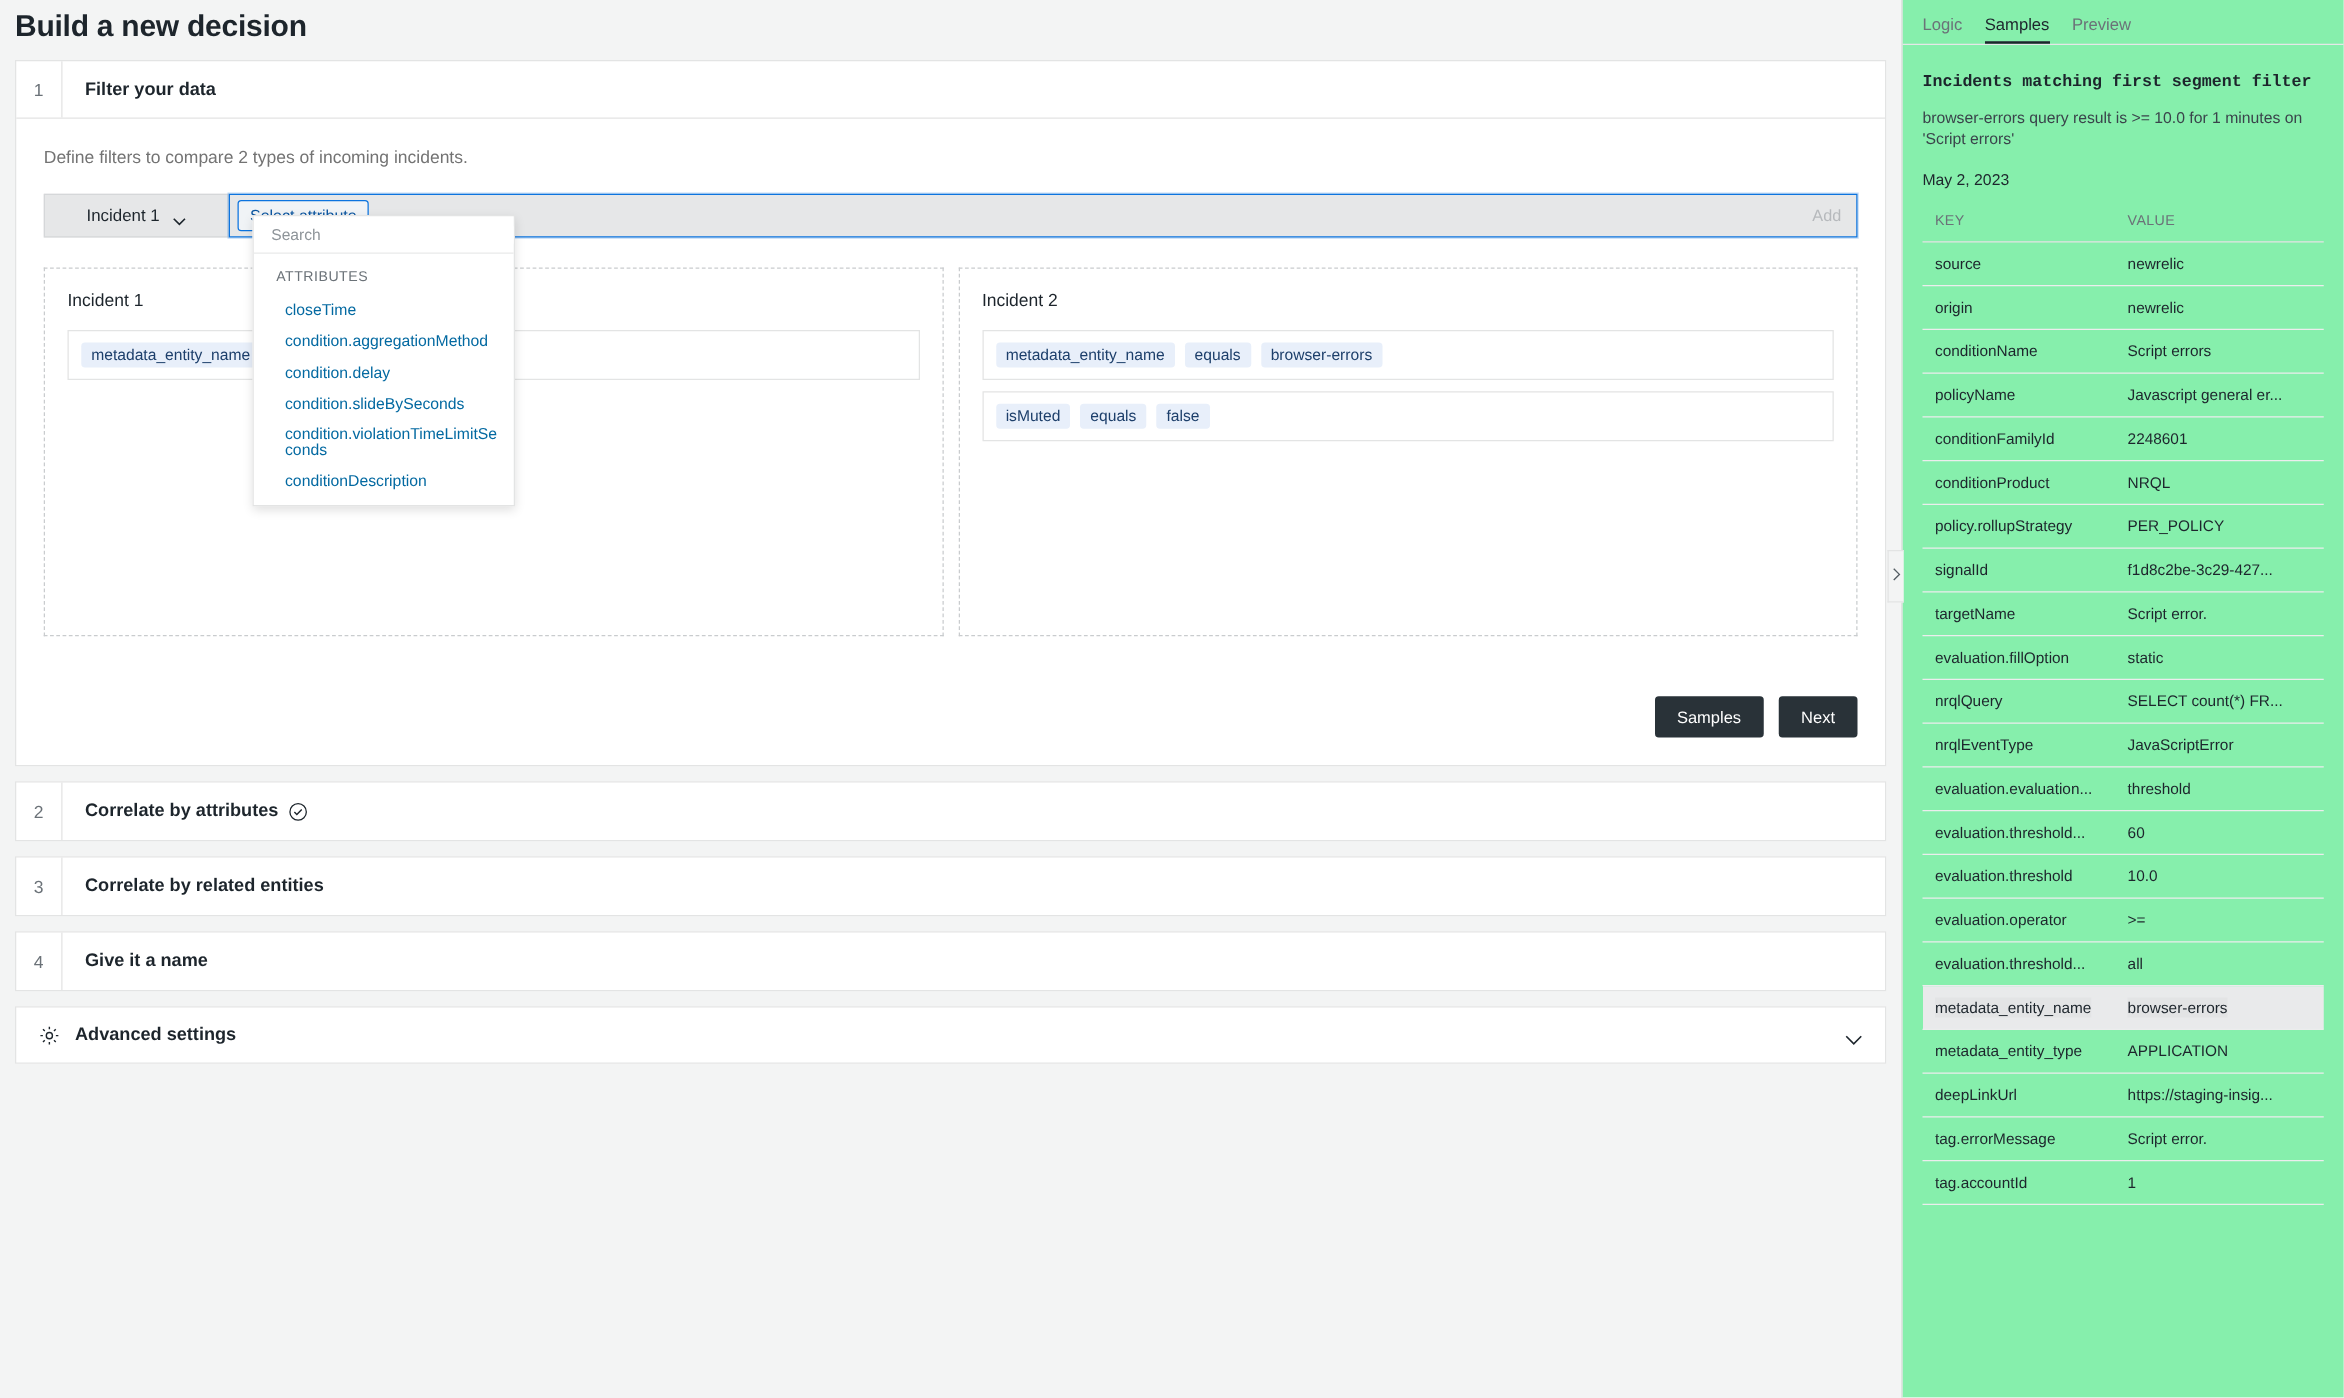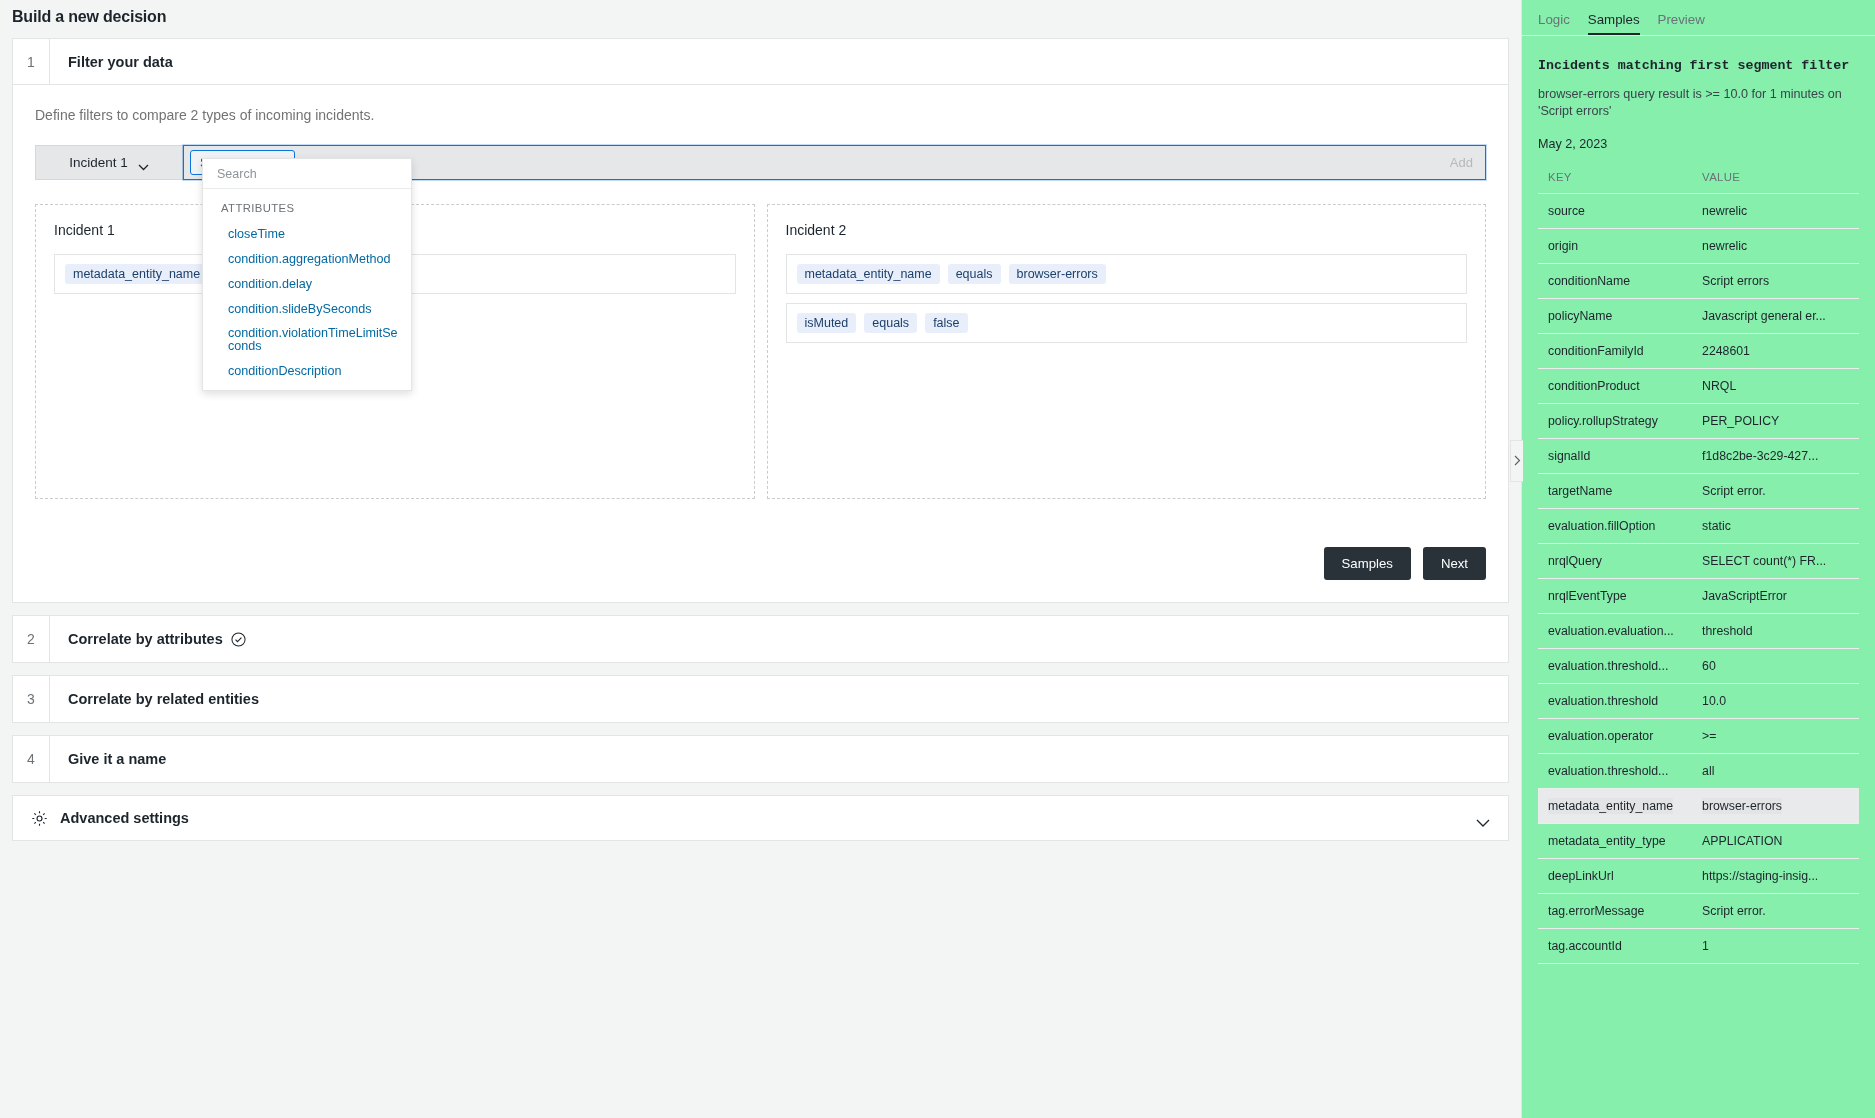--- a/index.html
+++ b/index.html
@@ -14,21 +14,21 @@
 
   
   .main {
     width: 1521px; height: 1118px;
     background: #f3f4f4;
     padding: 0 12px 0 12px;
     overflow: hidden;
     position: relative;
   }
   .page-title {
-    font-size: 16px; font-weight: bold; color: #1d252c;
+    font-size: 24px; font-weight: bold; color: #1d252c;
     padding: 8px 0 12px 0; letter-spacing: -0.2px;
   }
 
   .card {
     background: #fff; border: 1px solid #e3e4e4;
     margin-bottom: 12px;
   }
   .step-head {
     display: flex; align-items: stretch; height: 46px;
     border-bottom: 1px solid #e3e4e4;
@@ -64,21 +64,21 @@
     border: 1px solid #0c74df; border-radius: 3px; background: #f0f3f6;
     color: #0c56a0; font-size: 12.8px; padding: 4px 9px; cursor: pointer;
   }
   .add-btn {
     margin-left: auto; margin-right: 12px;
     font-size: 13px; color: #b6b9bc; background: none; border: none; cursor: default;
   }
 
   
   .dropdown {
-    position: absolute; left: 202px; top: 158px; width: 210px; height: 233px;
+    position: absolute; left: 202px; top: 172px; width: 210px; height: 233px;
     background: #fff; border: 1px solid #e3e4e4;
     box-shadow: 0 3px 8px rgba(0,0,0,.13);
     z-index: 50; overflow: hidden;
   }
   .dd-search {
     height: 30px; border-bottom: 1px solid #e9eaea;
     display: flex; align-items: center; padding: 0 0 0 14px;
   }
   .dd-search input {
     border: none; outline: none; font-size: 12.5px; color: #1d252c;

